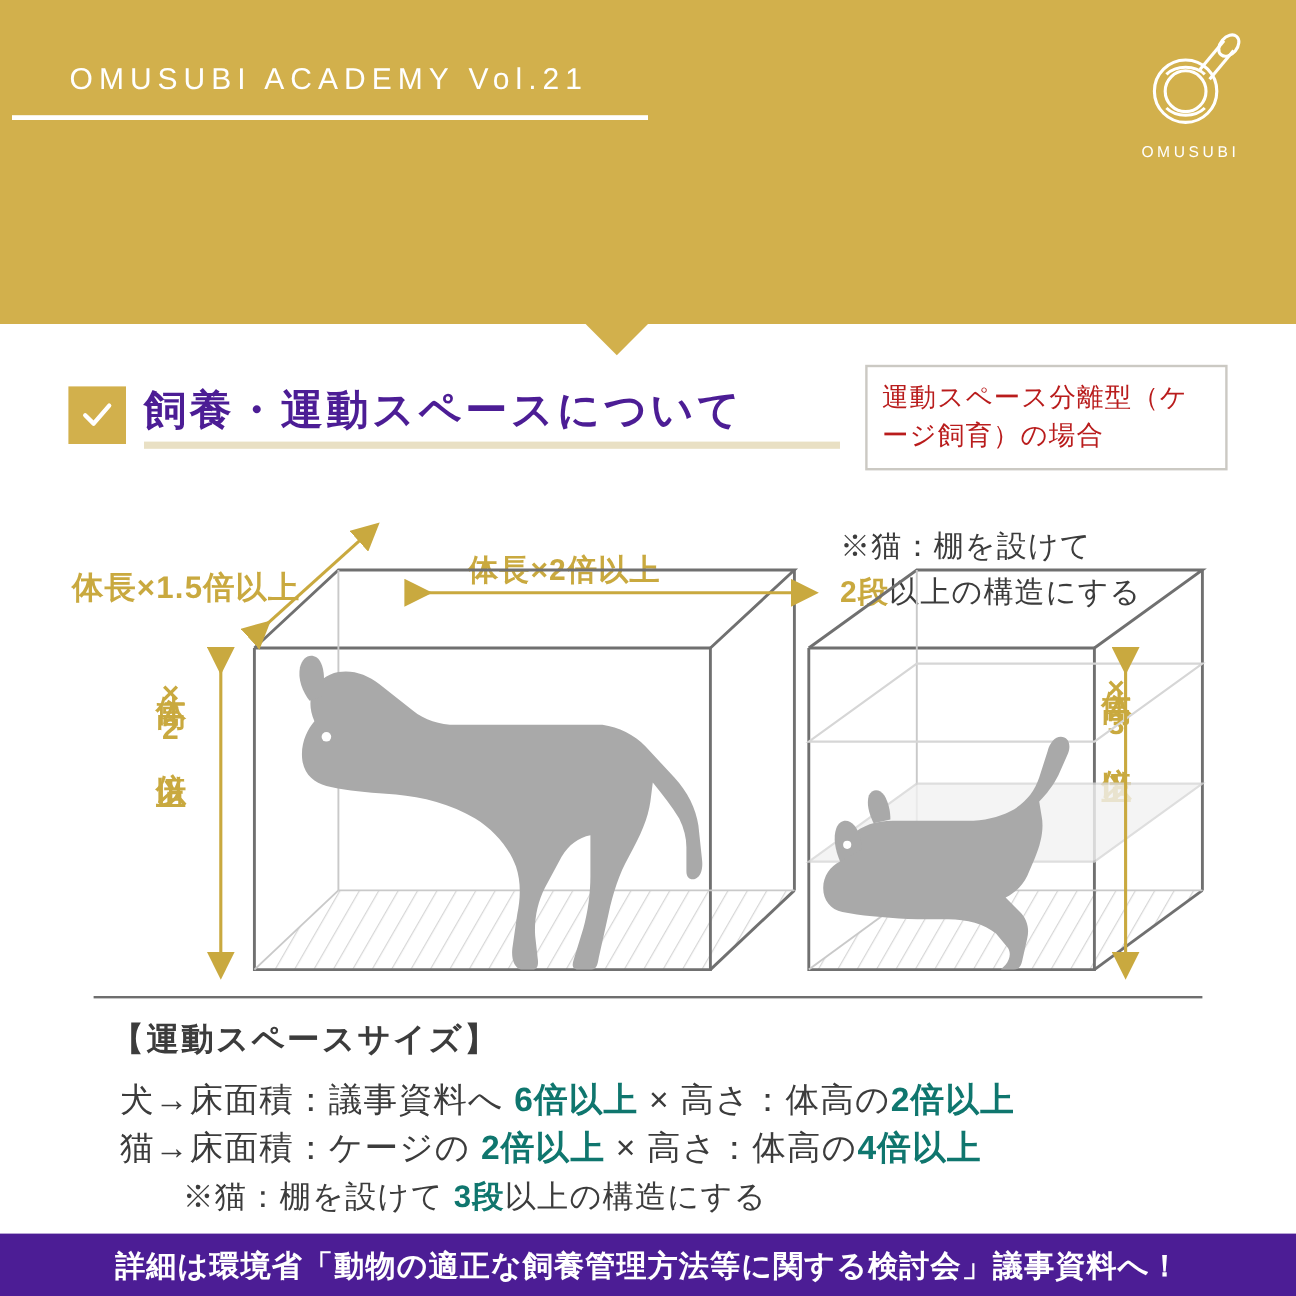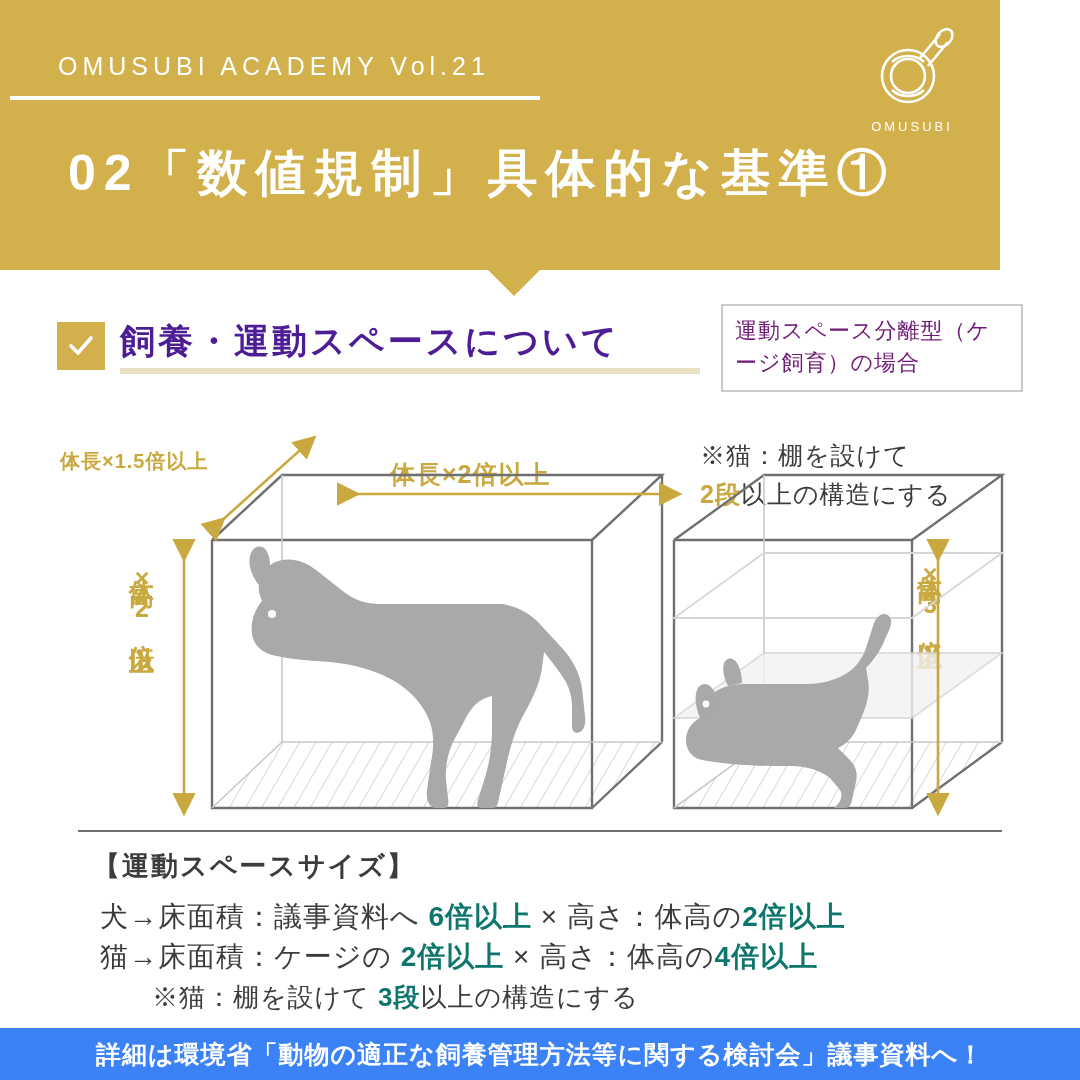--- a/index.html
+++ b/index.html
@@ -12,21 +12,21 @@
   #page {
     position: relative;
     width: 1080px; height: 1080px;
     background: #ffffff;
   }
 
   
   .header {
     position: absolute;
     left: 0; top: 0;
-    width: 1000px; height: 270px;
+    width: 1080px; height: 270px;
     background: #d2b04c;
   }
   .kicker {
     position: absolute;
     left: 58px; top: 52px;
     color: #ffffff;
     font-size: 25px;
     letter-spacing: 5px;
     font-weight: 500;
     white-space: nowrap;
@@ -94,21 +94,21 @@
     width: 580px; height: 6px;
     background: #e9e0c4;
   }
 
   .callout {
     position: absolute;
     right: 57px; top: 304px;
     width: 302px;
     border: 2px solid #cbc9c3;
     padding: 9px 12px 11px 12px;
-    color: #701a75;
+    color: #b91c1c;
     font-size: 22px;
     line-height: 1.45;
     letter-spacing: 1px;
     background: #ffffff;
   }
 
   
   .cagesize-label {
     position: absolute;
     left: 93px; top: 402px;
@@ -118,21 +118,21 @@
     letter-spacing: 2px;
   }
 
   .label-gold {
     position: absolute;
     color: #c9a93f;
     font-weight: 700;
     letter-spacing: 1px;
     white-space: nowrap;
   }
-  .lbl-len15 { left: 60px;  top: 448px; font-size: 20px; }
+  .lbl-len15 { left: 60px;  top: 472px; font-size: 26px; }
   .lbl-len2  { left: 390px; top: 458px; font-size: 25px; }
   .lbl-h2 {
     left: 126px; top: 560px;
     font-size: 25px;
     writing-mode: vertical-rl;
     text-orientation: upright;
     letter-spacing: 2px;
   }
   .lbl-h3 {
     left: 914px; top: 556px;
@@ -185,40 +185,39 @@
   .ex-row b { color: #0f766e; font-weight: 700; }
   .ex-row-1 { left: 100px; top: 898px; }
   .ex-row-2 { left: 100px; top: 938px; }
   .ex-note  { left: 152px; top: 980px; font-size: 26px; }
 
   
   .footer {
     position: absolute;
     left: 0; bottom: 0;
     width: 1080px; height: 52px;
-    background: #3b82f6;
+    background: #4c1d95;
     color: #ffffff;
     font-size: 25px;
     font-weight: 600;
     letter-spacing: 1px;
     display: flex;
     align-items: center;
     justify-content: center;
     white-space: nowrap;
   }
 </style>
 </head>
 <body>
 
 <div id="page">
 
   <div class="header">
     <div class="kicker">OMUSUBI ACADEMY  Vol.21</div>
     <div class="kicker-rule"></div>
-    <div class="main-title">02「数値規制」具体的な基準①</div>
 
     <div class="logo-wrap">
       <svg width="108" height="96" viewBox="0 0 108 96">
         <g fill="none" stroke="#ffffff" stroke-width="2.6">
           <circle cx="50" cy="52" r="26"></circle>
           <circle cx="50" cy="52" r="17"></circle>
           <path d="M34 38 C42 30 58 30 66 38"></path>
           <path d="M34 66 C42 74 58 74 66 66"></path>
           <path d="M62 34 L82 10"></path>
           <path d="M70 42 L90 18"></path>

